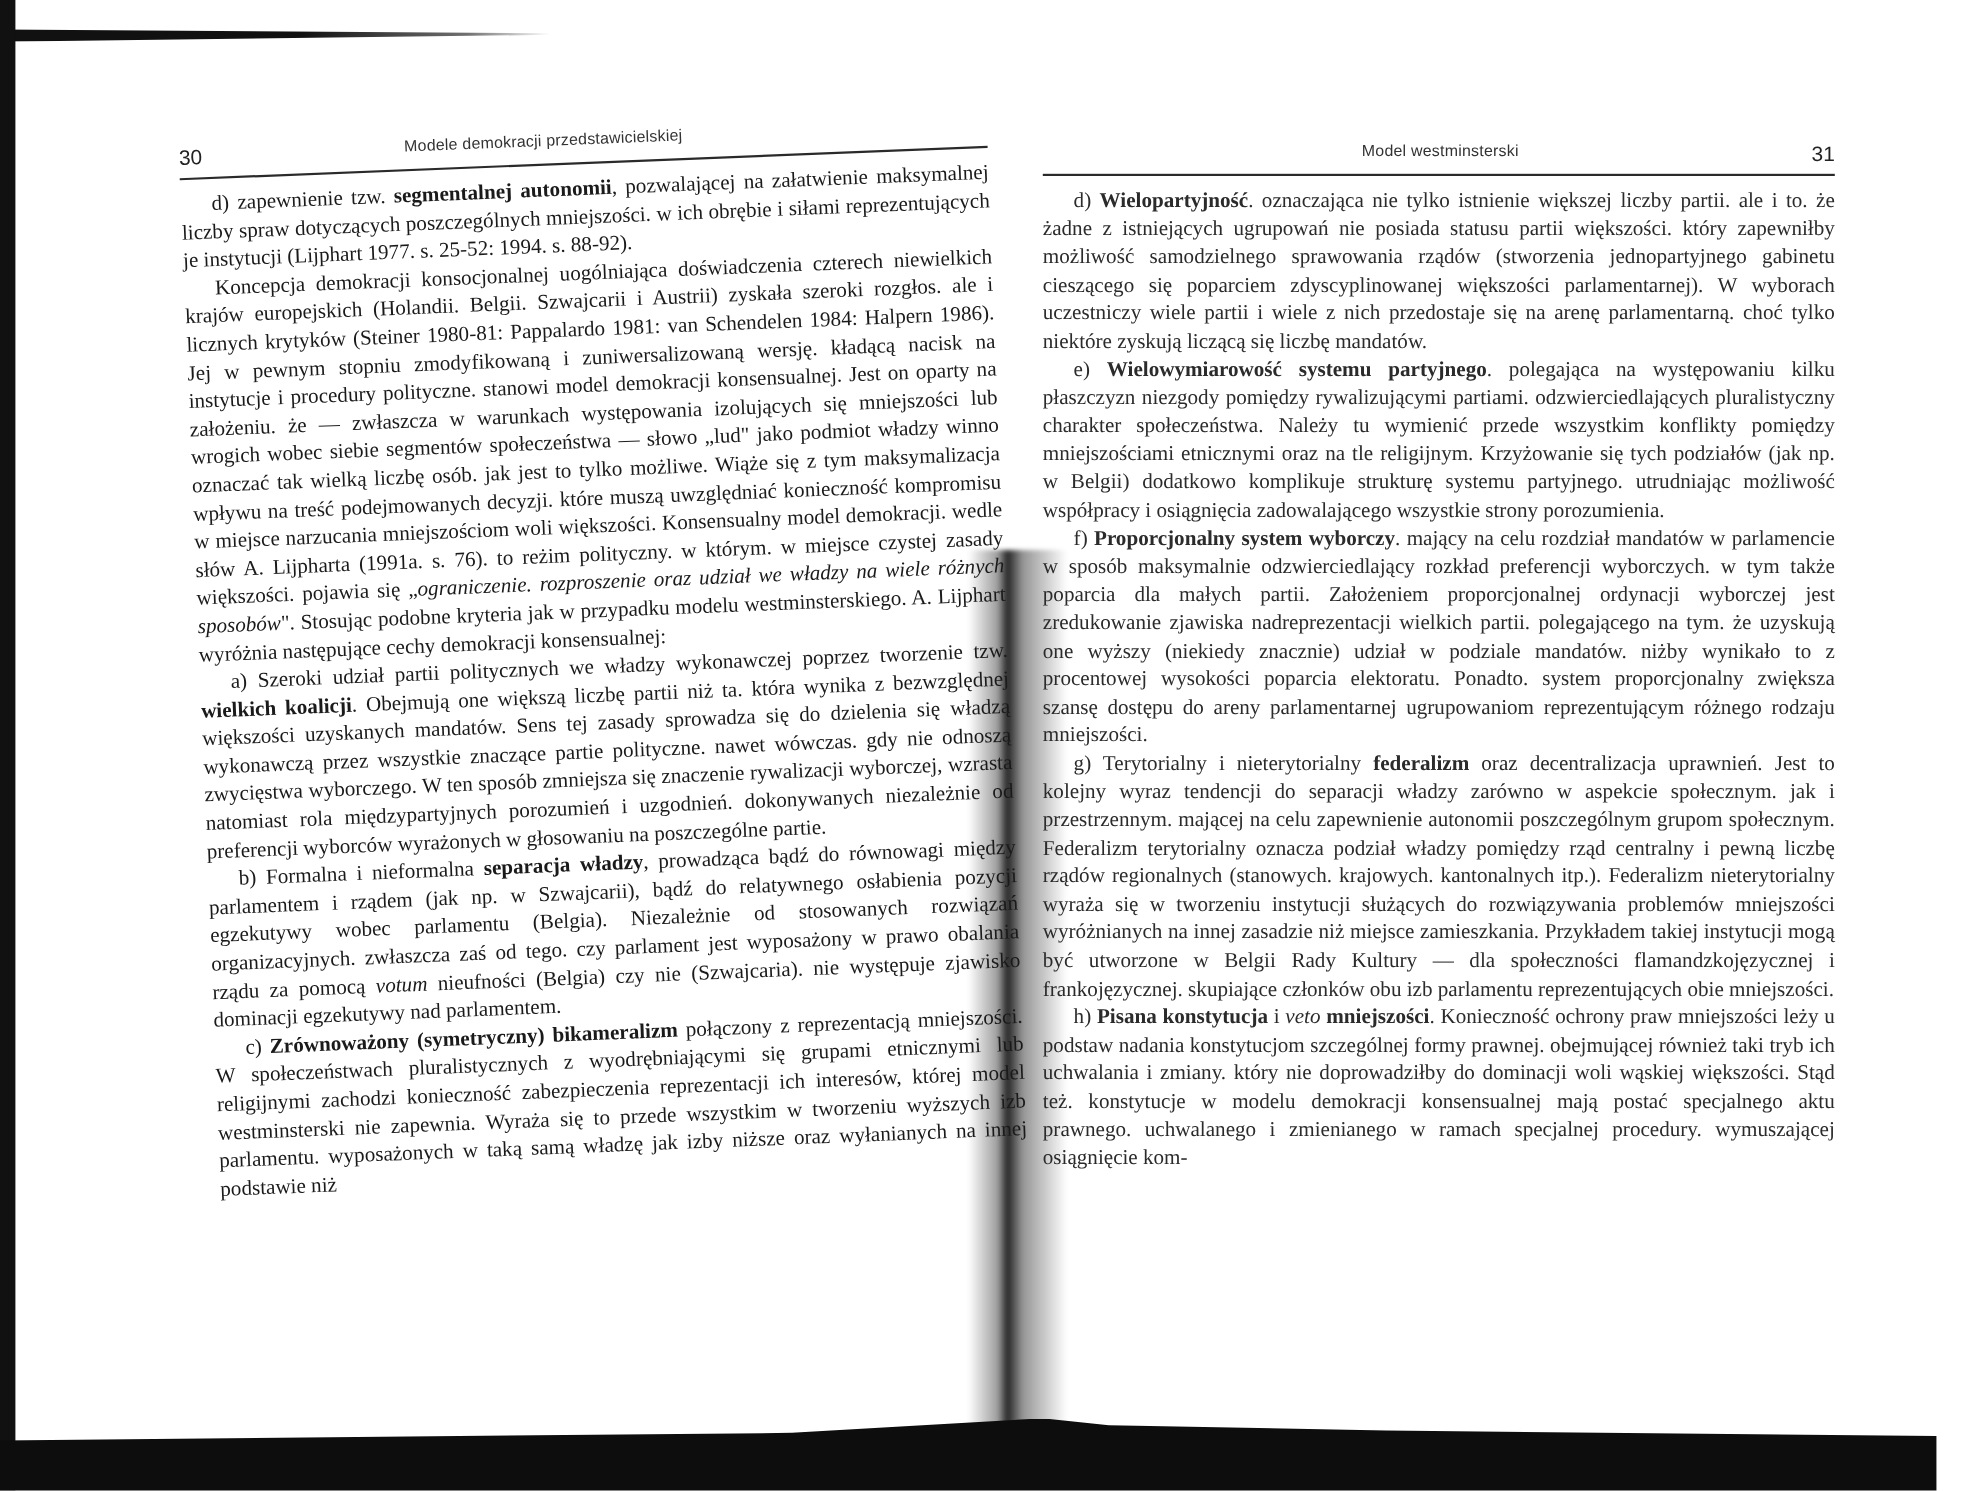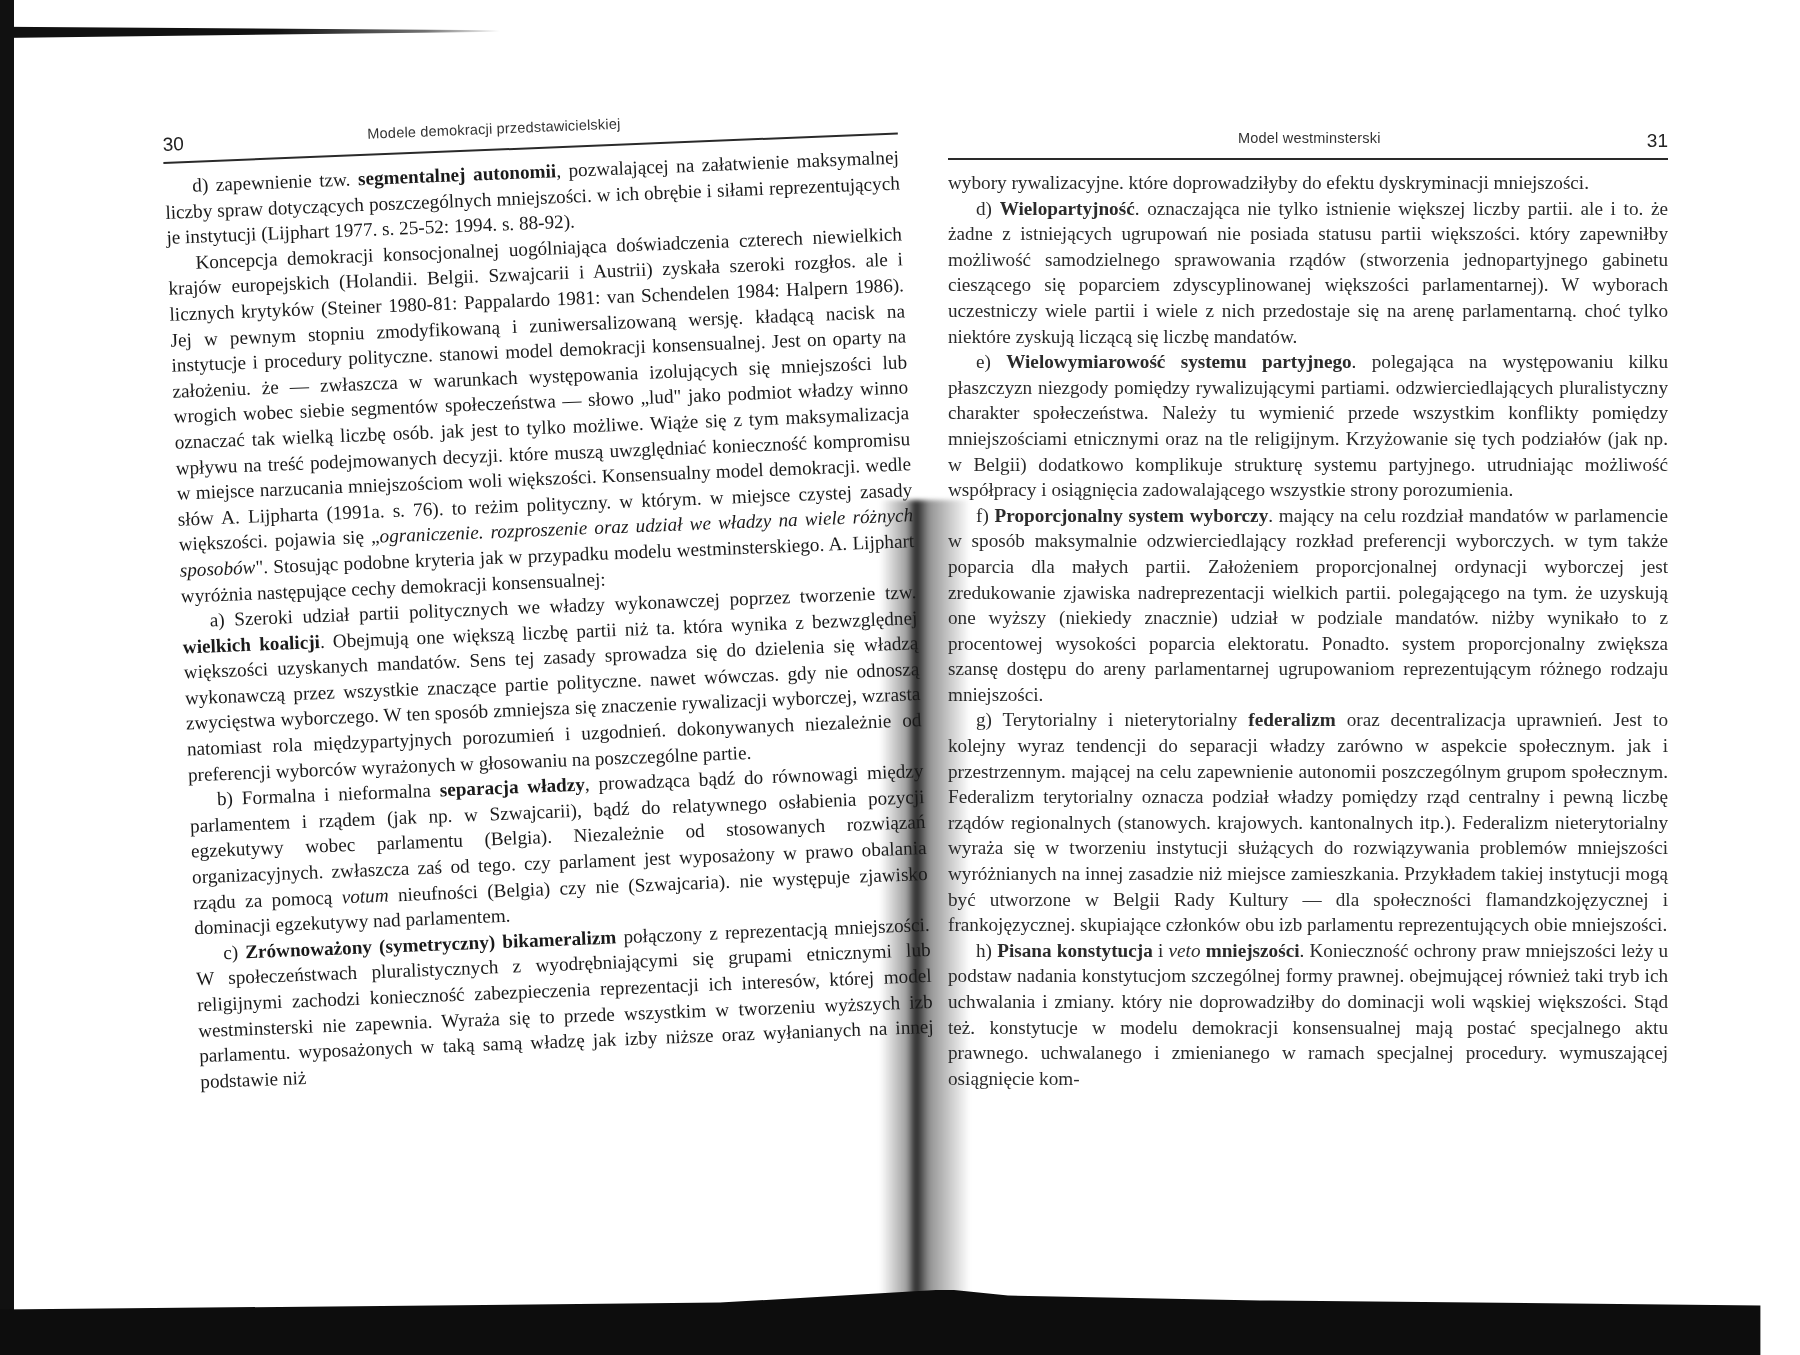--- a/index.html
+++ b/index.html
@@ -61,20 +61,19 @@
       <p class="indent">c) <b>Zrównoważony (symetryczny) bikameralizm</b> połączony z reprezentacją mniejszości. W społeczeństwach pluralistycznych z wyodrębniającymi się grupami etnicznymi lub religijnymi zachodzi konieczność zabezpieczenia reprezentacji ich interesów, której model westminsterski nie zapewnia. Wyraża się to przede wszystkim w tworzeniu wyższych izb parlamentu. wyposażonych w taką samą władzę jak izby niższe oraz wyłanianych na innej podstawie niż</p>
     </div>
 </div>
 
 <div class="page page-right">
   <div class="header">
     <span class="running-head">Model westminsterski</span>
     <span class="page-num">31</span>
   </div>
   <div class="body">
-      <p>wybory rywalizacyjne. które doprowadziłyby do efektu dyskryminacji mniejszości.</p>
       <p class="indent">d) <b>Wielopartyjność</b>. oznaczająca nie tylko istnienie większej liczby partii. ale i to. że żadne z istniejących ugrupowań nie posiada statusu partii większości. który zapewniłby możliwość samodzielnego sprawowania rządów (stworzenia jednopartyjnego gabinetu cieszącego się poparciem zdyscyplinowanej większości parlamentarnej). W wyborach uczestniczy wiele partii i wiele z nich przedostaje się na arenę parlamentarną. choć tylko niektóre zyskują liczącą się liczbę mandatów.</p>
       <p class="indent">e) <b>Wielowymiarowość systemu partyjnego</b>. polegająca na występowaniu kilku płaszczyzn niezgody pomiędzy rywalizującymi partiami. odzwierciedlających pluralistyczny charakter społeczeństwa. Należy tu wymienić przede wszystkim konflikty pomiędzy mniejszościami etnicznymi oraz na tle religijnym. Krzyżowanie się tych podziałów (jak np. w Belgii) dodatkowo komplikuje strukturę systemu partyjnego. utrudniając możliwość współpracy i osiągnięcia zadowalającego wszystkie strony porozumienia.</p>
       <p class="indent">f) <b>Proporcjonalny system wyborczy</b>. mający na celu rozdział mandatów w parlamencie w sposób maksymalnie odzwierciedlający rozkład preferencji wyborczych. w tym także poparcia dla małych partii. Założeniem proporcjonalnej ordynacji wyborczej jest zredukowanie zjawiska nadreprezentacji wielkich partii. polegającego na tym. że uzyskują one wyższy (niekiedy znacznie) udział w podziale mandatów. niżby wynikało to z procentowej wysokości poparcia elektoratu. Ponadto. system proporcjonalny zwiększa szansę dostępu do areny parlamentarnej ugrupowaniom reprezentującym różnego rodzaju mniejszości.</p>
       <p class="indent">g) Terytorialny i nieterytorialny <b>federalizm</b> oraz decentralizacja uprawnień. Jest to kolejny wyraz tendencji do separacji władzy zarówno w aspekcie społecznym. jak i przestrzennym. mającej na celu zapewnienie autonomii poszczególnym grupom społecznym. Federalizm terytorialny oznacza podział władzy pomiędzy rząd centralny i pewną liczbę rządów regionalnych (stanowych. krajowych. kantonalnych itp.). Federalizm nieterytorialny wyraża się w tworzeniu instytucji służących do rozwiązywania problemów mniejszości wyróżnianych na innej zasadzie niż miejsce zamieszkania. Przykładem takiej instytucji mogą być utworzone w Belgii Rady Kultury — dla społeczności flamandzkojęzycznej i frankojęzycznej. skupiające członków obu izb parlamentu reprezentujących obie mniejszości.</p>
       <p class="indent">h) <b>Pisana konstytucja</b> i <i>veto</i> <b>mniejszości</b>. Konieczność ochrony praw mniejszości leży u podstaw nadania konstytucjom szczególnej formy prawnej. obejmującej również taki tryb ich uchwalania i zmiany. który nie doprowadziłby do dominacji woli wąskiej większości. Stąd też. konstytucje w modelu demokracji konsensualnej mają postać specjalnego aktu prawnego. uchwalanego i zmienianego w ramach specjalnej procedury. wymuszającej osiągnięcie kom-</p>
     </div>
 </div>
 
 </body></html>

